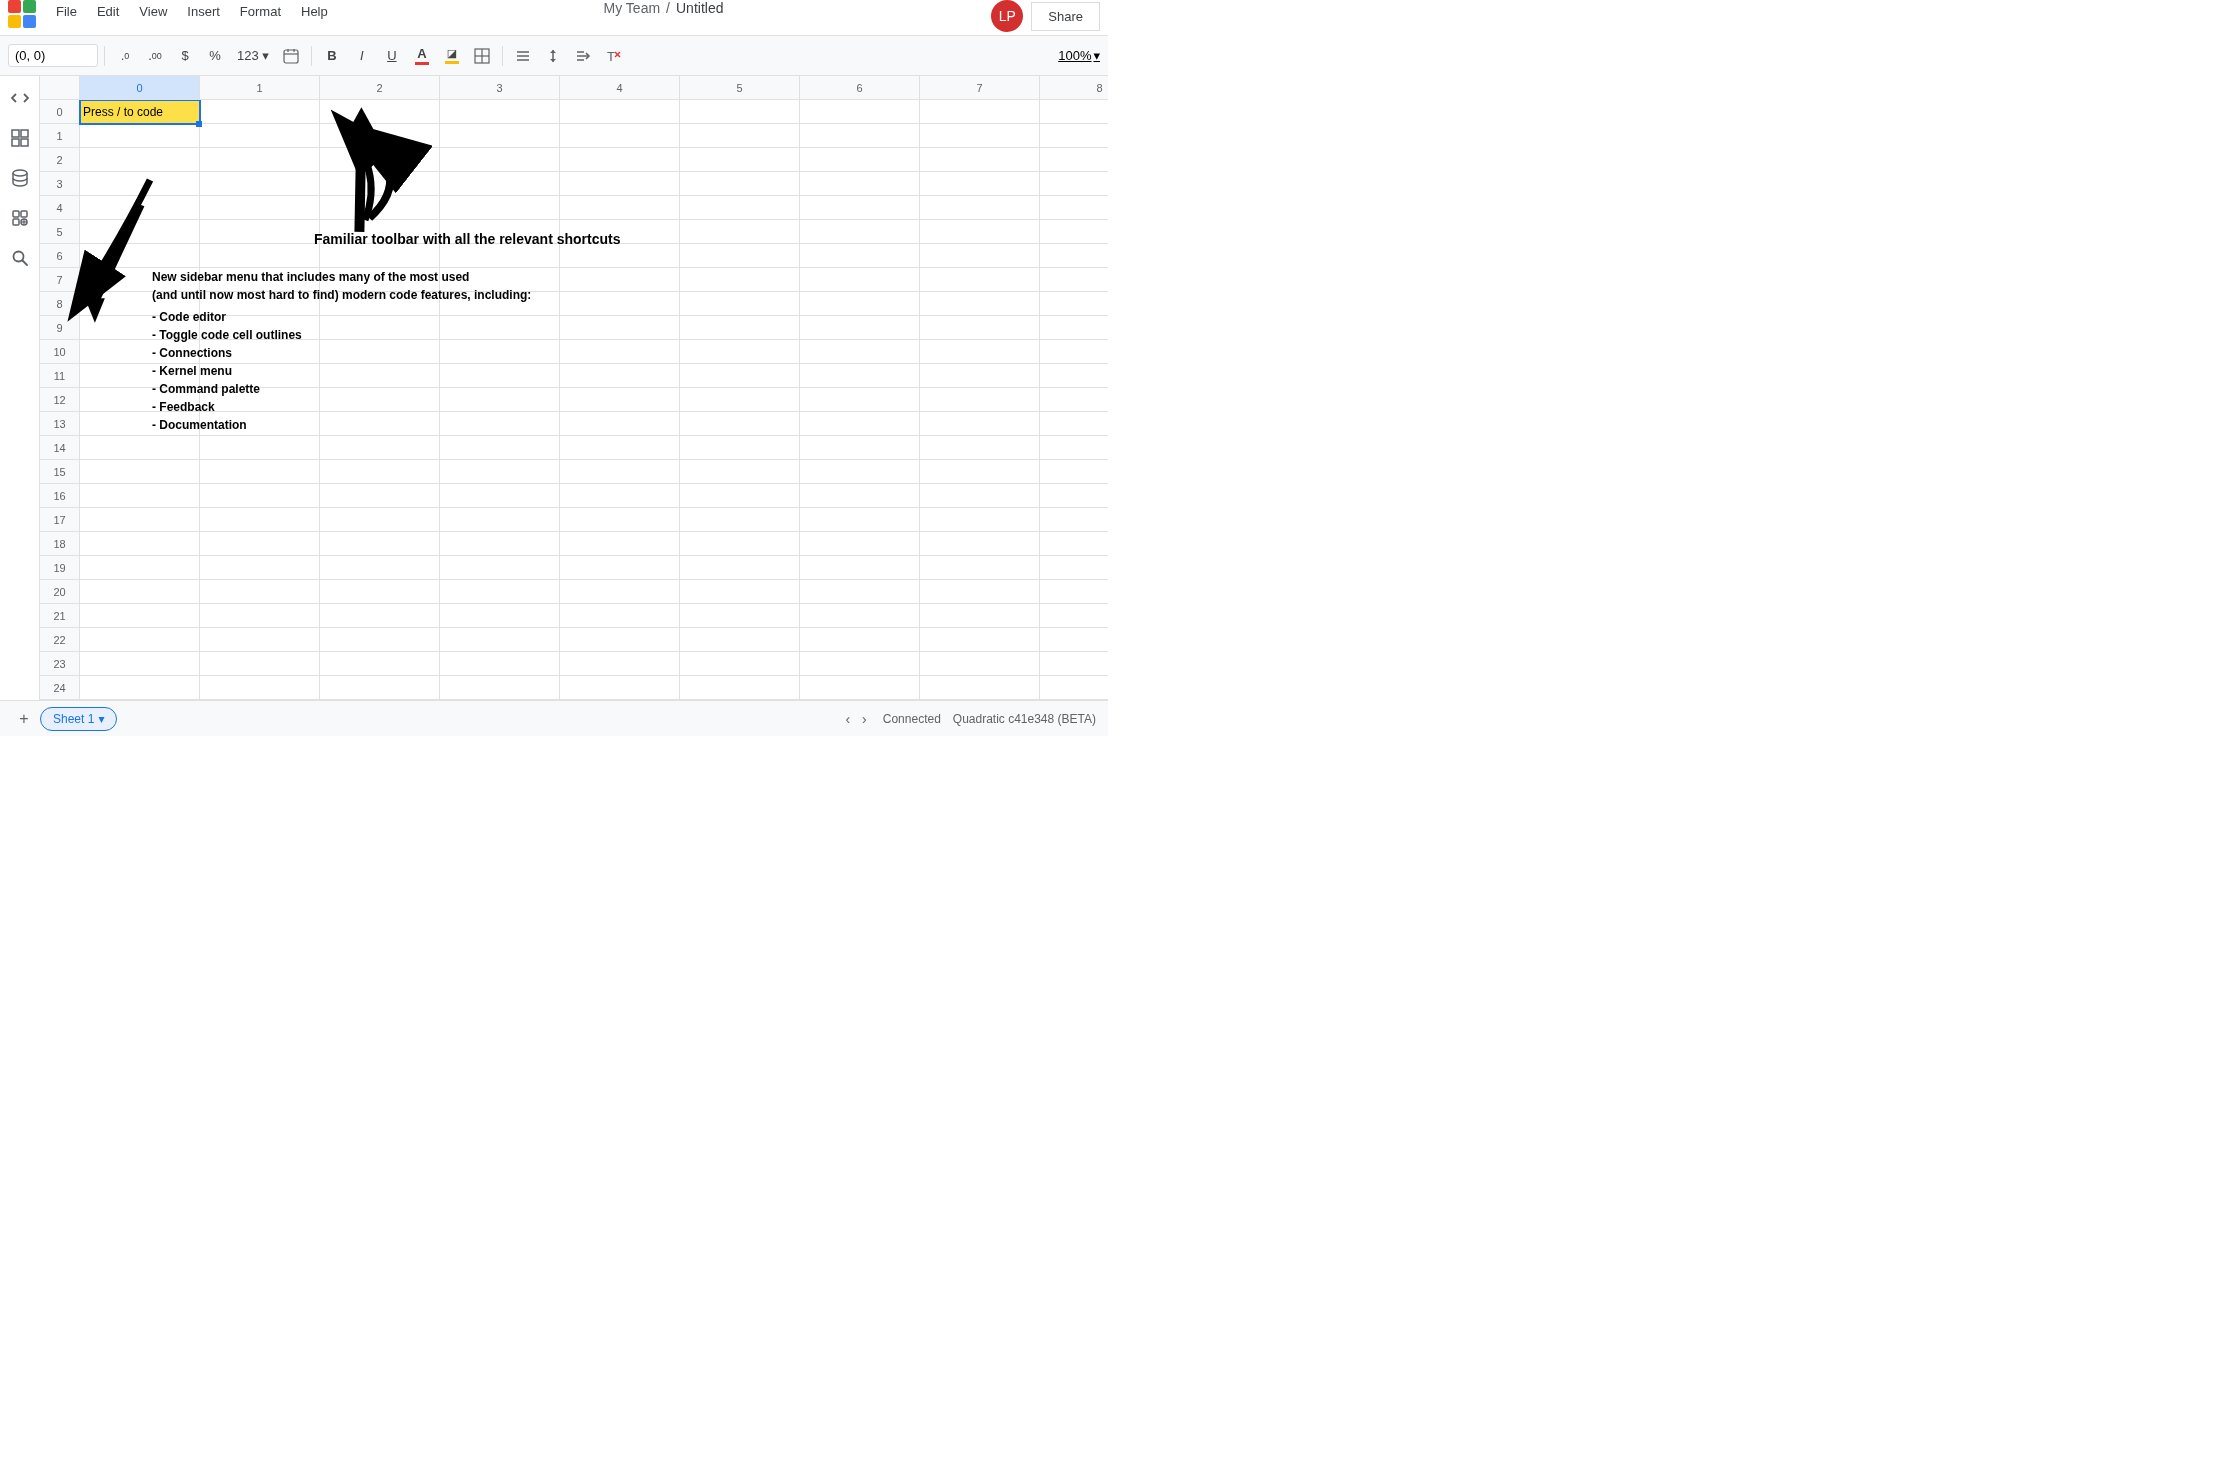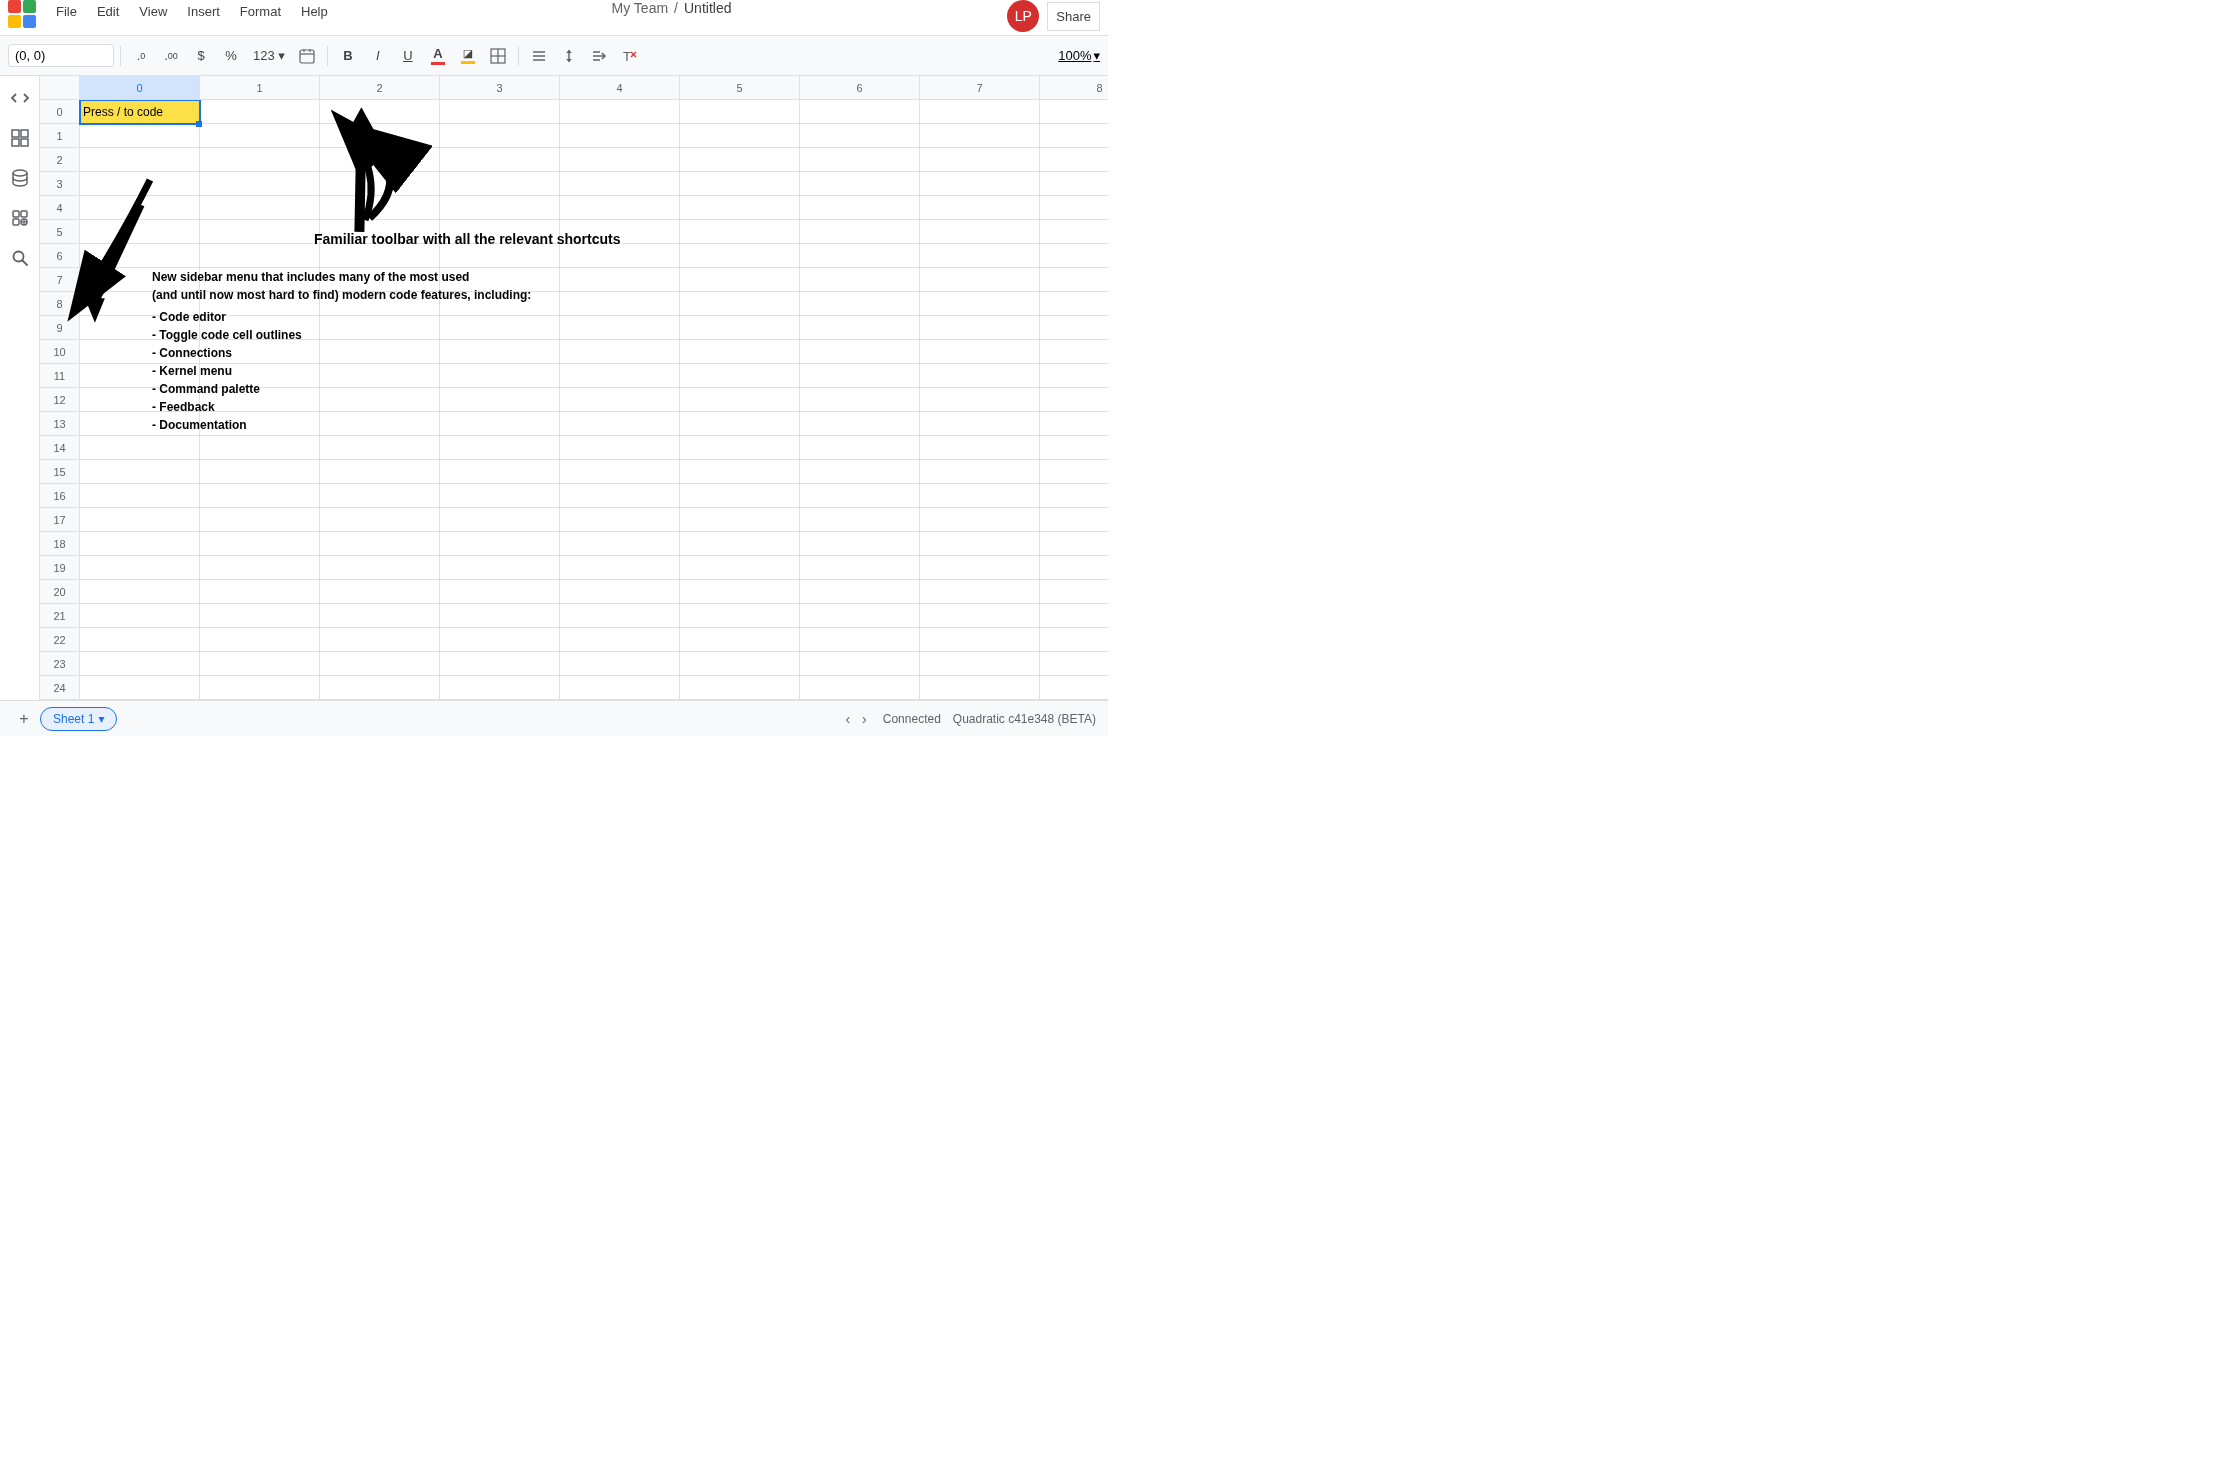--- a/index.html
+++ b/index.html
@@ -14,21 +14,21 @@
     .menu-item {
       padding: 4px 8px; font-size: 13px; color: #3c4043; cursor: pointer;
       border-radius: 4px;
     }
     .menu-center { flex: 1; display: flex; justify-content: center; align-items: center; gap: 6px; font-size: 14px; color: #5f6368; }
     .menu-center .team-name { color: #5f6368; }
     .menu-center .separator { color: #5f6368; }
     .menu-center .doc-name { color: #3c4043; }
     .menu-right { display: flex; align-items: center; gap: 8px; }
     .avatar { width: 32px; height: 32px; border-radius: 50%; background: #d32f2f; color: white; display: flex; align-items: center; justify-content: center; font-size: 14px; font-weight: 500; }
-    .share-btn { padding: 6px 8px; background: #fff; border: 1px solid #dadce0; border-radius: 0; font-size: 13px; cursor: pointer; color: #3c4043; }
+    .share-btn { padding: 6px 16px; background: #fff; border: 1px solid #dadce0; border-radius: 0; font-size: 13px; cursor: pointer; color: #3c4043; }
 
     
     .toolbar {
       display: flex; align-items: center; height: 40px; background: #f8f9fa;
       border-bottom: 1px solid #e0e0e0; padding: 0 8px; gap: 2px;
     }
     .cell-ref { width: 100px; border: 1px solid #dadce0; border-radius: 3px; padding: 3px 6px; font-size: 13px; background: #fff; }
     .toolbar-divider { width: 1px; height: 20px; background: #dadce0; margin: 0 4px; }
     .tb-btn { padding: 4px 6px; border: none; background: none; cursor: pointer; font-size: 13px; color: #444; border-radius: 3px; min-width: 28px; display: flex; align-items: center; justify-content: center; }
     .tb-btn.bold { font-weight: bold; }
@@ -124,21 +124,21 @@
     <span class="doc-name">Untitled</span>
   </div>
 
   <div class="menu-right">
     <div class="avatar">LP</div>
     <button class="share-btn">Share</button>
   </div>
 </div>
 
 <div class="toolbar">
-  <input class="cell-ref" value="(0, 0)" readonly="" style="width: 106px;">
+  <input class="cell-ref" value="(0, 0)" readonly="" style="width: 90px;">
   <div class="toolbar-divider"></div>
   <button class="tb-btn">.<span style="font-size:9px">0</span></button>
   <button class="tb-btn">.<span style="font-size:9px">00</span></button>
   <button class="tb-btn">$</button>
   <button class="tb-btn">%</button>
   <button class="tb-btn">123 ▾</button>
   <button class="tb-btn">
     <svg width="16" height="16" viewBox="0 0 16 16" fill="none">
         <rect x="1" y="2" width="14" height="13" rx="2" stroke="#5f6368" stroke-width="1.2"></rect>
         <line x1="5" y1="1" x2="5" y2="4" stroke="#5f6368" stroke-width="1.2"></line>

